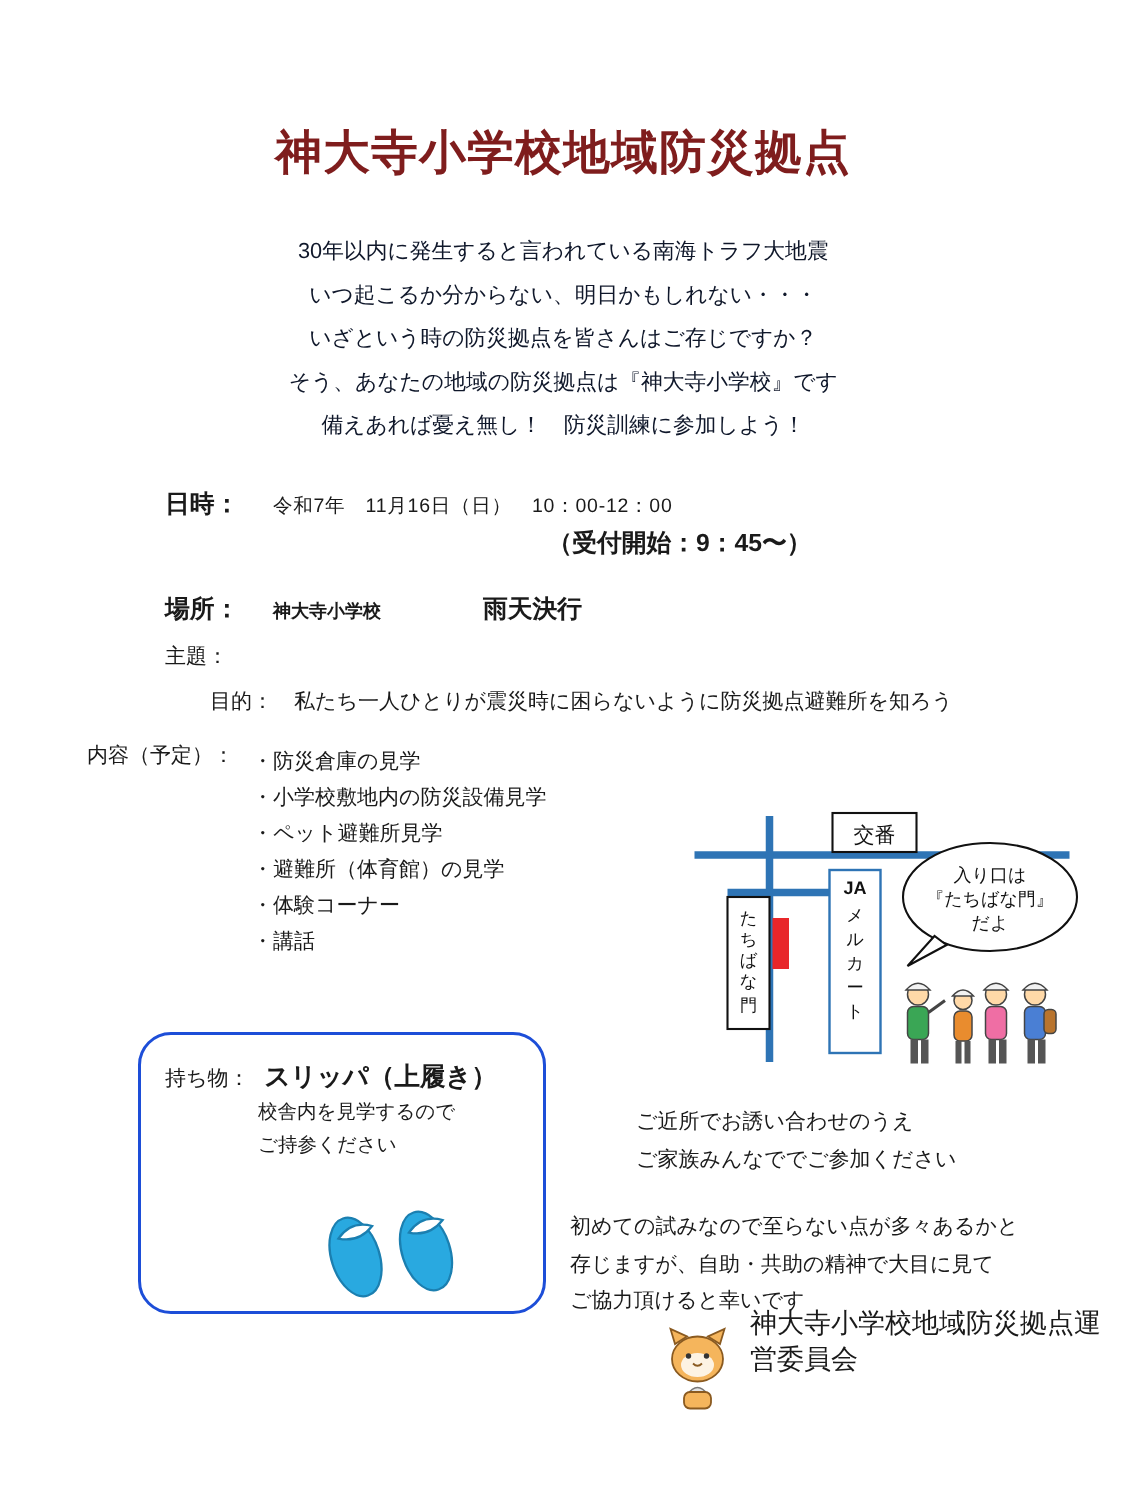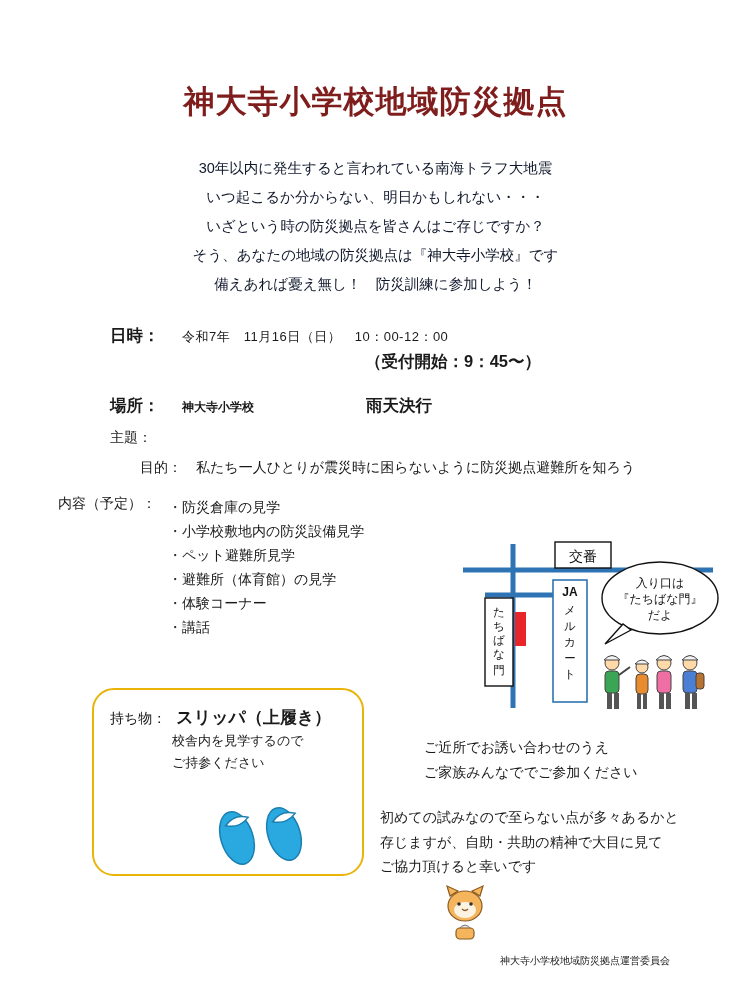--- a/index.html
+++ b/index.html
@@ -84,21 +84,21 @@
     width: 72px;
     flex: 0 0 auto;
   }
   .row-place .value {
     font-size: 12px;
     font-weight: bold;
   }
   .row-place .rain {
     font-size: 16.5px;
     font-weight: bold;
-    margin-left: 112px;
+    margin-left: 68px;
   }
   .row-small {
     display: flex;
     align-items: baseline;
     margin-top: 12px;
   }
   .row-small .label {
     font-size: 14px;
     width: 72px;
     flex: 0 0 auto;
@@ -136,21 +136,21 @@
     content: "\30FB";
   }
 
   
   .bring-box {
     position: absolute;
     left: 92px;
     top: 688px;
     width: 272px;
     height: 188px;
-    border: 2px solid #eab308;
+    border: 2px solid #1d4ed8;
     border-radius: 22px;
     box-sizing: border-box;
   }
   .bring-head {
     display: flex;
     align-items: baseline;
     padding: 16px 0 0 16px;
   }
   .bring-head .blabel {
     font-size: 14px;
@@ -206,22 +206,22 @@
     left: 380px;
     top: 805px;
     font-size: 14px;
     line-height: 1.75;
   }
 
   
   .footer-org {
     position: absolute;
     left: 500px;
-    top: 954px;
-    font-size: 10px;
+    top: 870px;
+    font-size: 18px;
   }
   .cat {
     position: absolute;
     left: 440px;
     top: 884px;
     width: 50px;
     height: 56px;
   }
 </style>
 </head>

